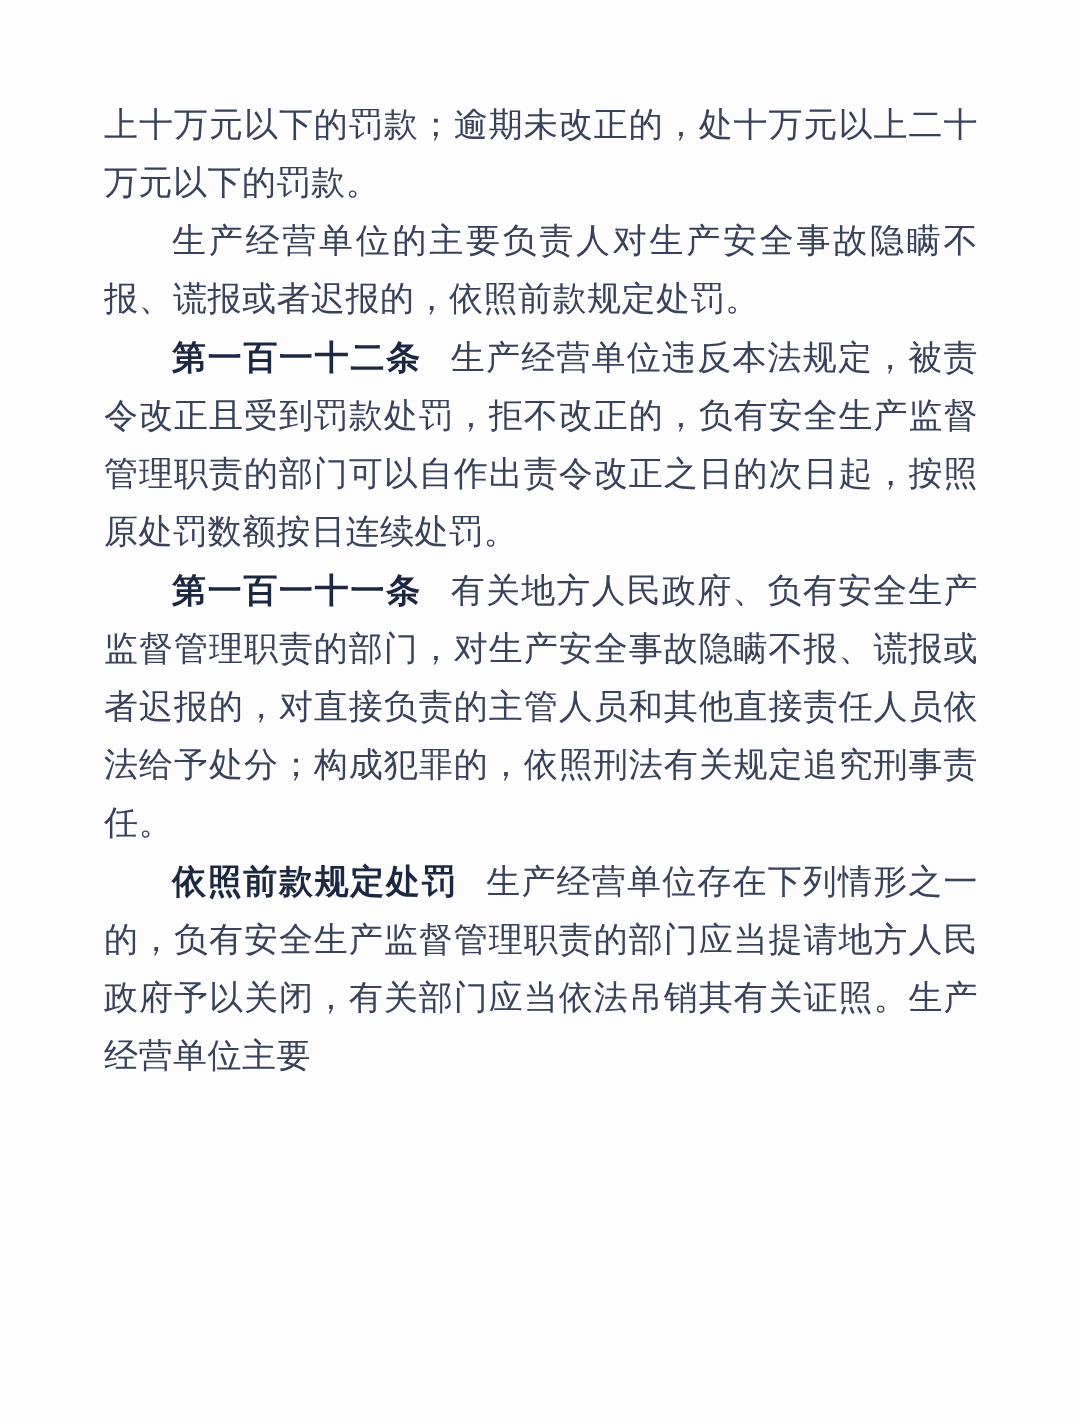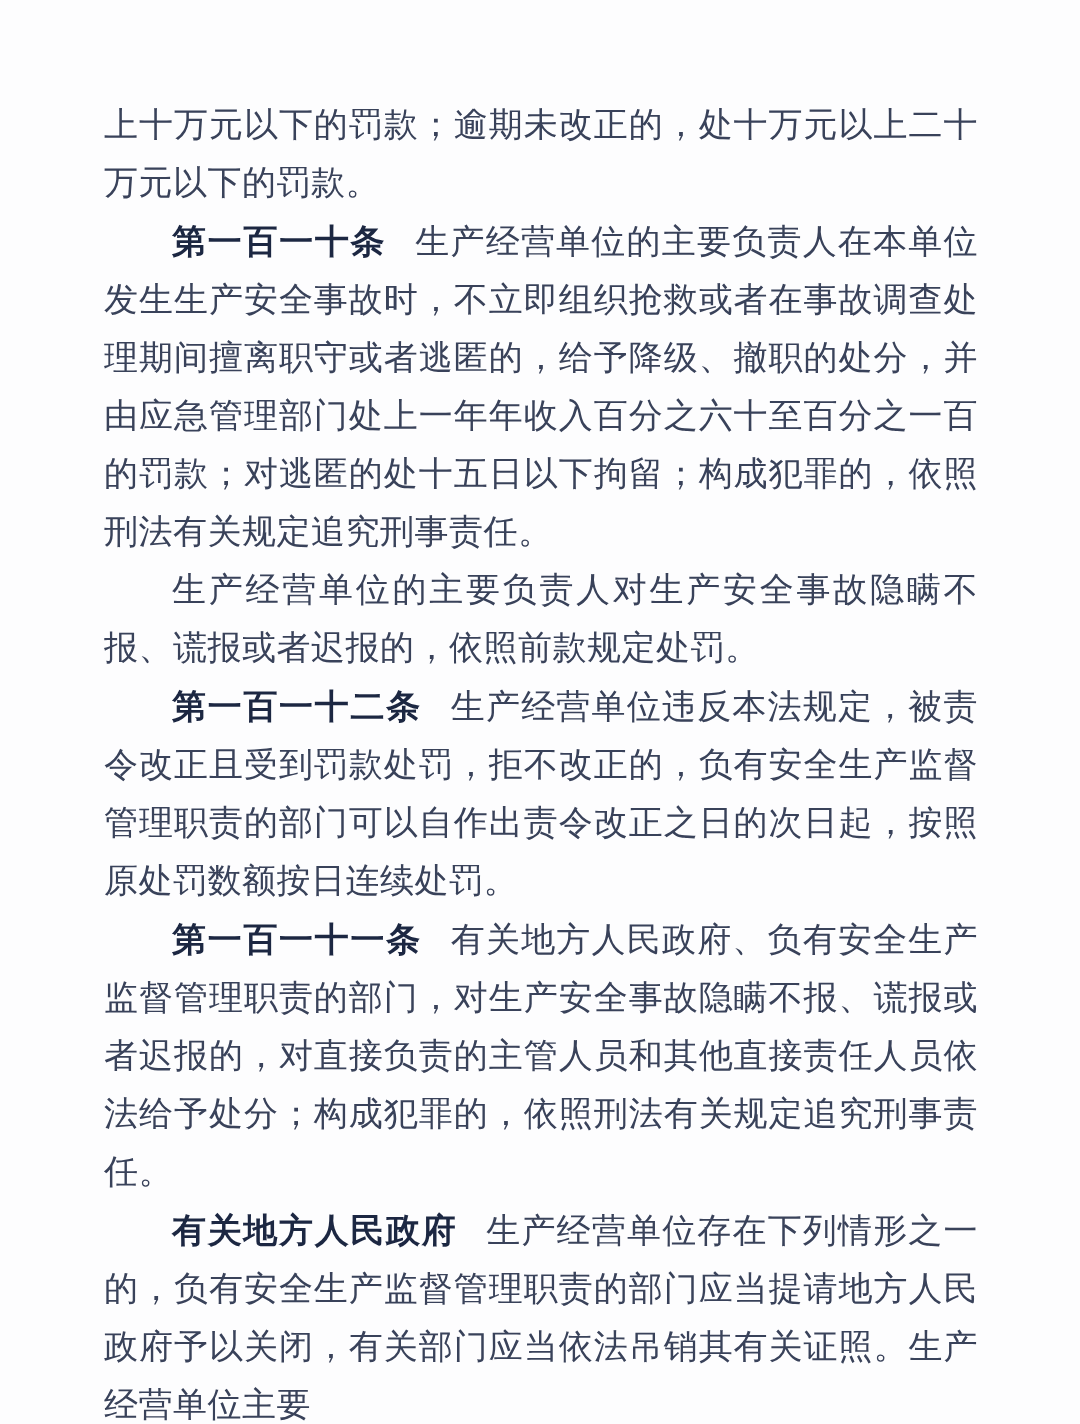--- a/index.html
+++ b/index.html
@@ -57,24 +57,23 @@
   }
 </style>
 </head>
 <body>
 
 <div class="page">
   <div class="text-block">
 
     <p class="para"><span>上十万元以下的罚款；逾期未改正的，处十万元以上二十万元以下的罚款。</span></p>
 
-    <p class="para indent"><span class="art-num">第一百一十条</span><span>生产经营单位的主要负责人在本单位发生生产安全事故时，不立即组织抢救或者在事故调查处理期间擅离职守或者逃匿的，给予降级、撤职的处分，并由应急管理部门处上一年年收入百分之六十至百分之一百的罚款；对逃匿的处十五日以下拘留；构成犯罪的，依照刑法有关规定追究刑事责任。</span></p>
 
     <p class="para indent"><span>生产经营单位的主要负责人对生产安全事故隐瞒不报、谎报或者迟报的，依照前款规定处罚。</span></p>
 
     <p class="para indent"><span class="art-num">第一百一十二条</span><span>生产经营单位违反本法规定，被责令改正且受到罚款处罚，拒不改正的，负有安全生产监督管理职责的部门可以自作出责令改正之日的次日起，按照原处罚数额按日连续处罚。</span></p>
 
     <p class="para indent"><span class="art-num">第一百一十一条</span><span>有关地方人民政府、负有安全生产监督管理职责的部门，对生产安全事故隐瞒不报、谎报或者迟报的，对直接负责的主管人员和其他直接责任人员依法给予处分；构成犯罪的，依照刑法有关规定追究刑事责任。</span></p>
 
-    <p class="para indent"><span class="art-num">有关地方人民政府</span><span>生产经营单位存在下列情形之一的，负有安全生产监督管理职责的部门应当提请地方人民政府予以关闭，有关部门应当依法吊销其有关证照。生产经营单位主要</span></p>
+    <p class="para indent"><span class="art-num">依照前款规定处罚</span><span>生产经营单位存在下列情形之一的，负有安全生产监督管理职责的部门应当提请地方人民政府予以关闭，有关部门应当依法吊销其有关证照。生产经营单位主要</span></p>
 
   </div>
 </div>
 
 </body></html>

